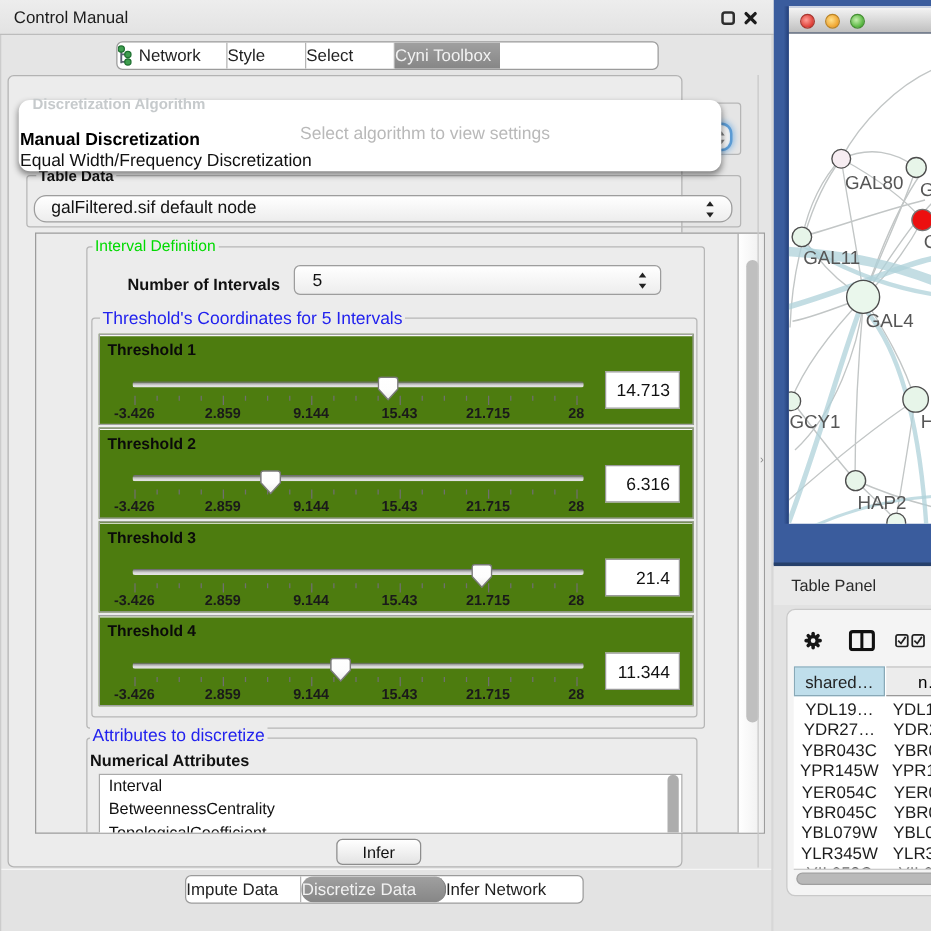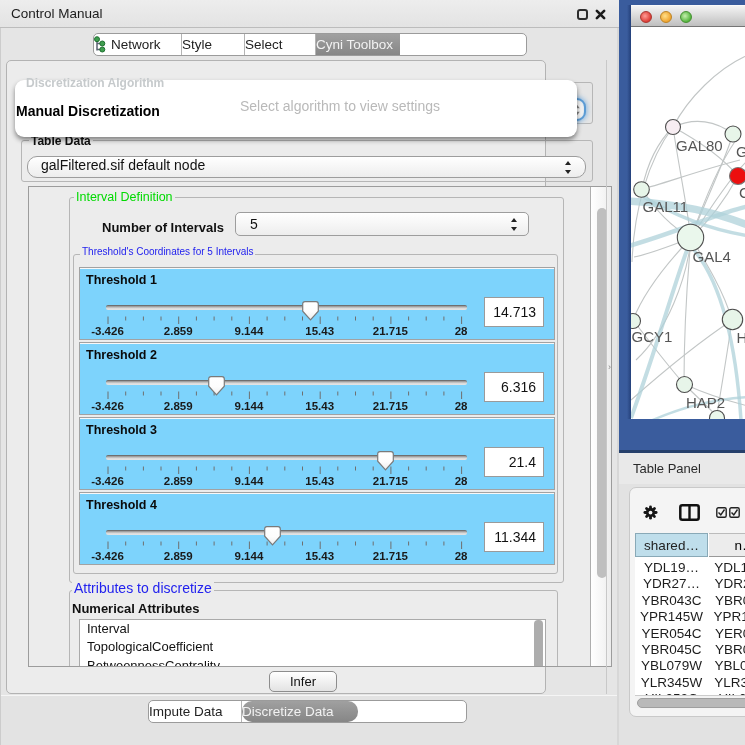--- a/index.html
+++ b/index.html
@@ -44,21 +44,21 @@
 
 #scrollpane { position:absolute; left:21px; top:125px; width:584px; height:481px;
   border:1px solid #9c9c9c; background:#ececec; overflow:hidden; }
 #vsb-track { position:absolute; left:561px; top:0; width:23px; height:481px;
   background:linear-gradient(90deg,#ffffff, #f4f4f4 60%, #e9e9e9); border-left:1px solid #aeaeae; }
 #vsb-thumb { position:absolute; left:568px; top:21px; width:10px; height:370px;
   background:#bfbfbf; border-radius:5px; }
 
 
 .tpanel { position:absolute; left:50px; width:476px; height:73px;
-  border:1px solid #a2a2a2; background:#7dd3fc; box-shadow:inset 0 1px 0 #f8f8f8; }
+  border:1px solid #a2a2a2; background:#4d7c0f; box-shadow:inset 0 1px 0 #f8f8f8; }
 .tpanel .name { position:absolute; left:6px; top:5px; font-size:12.5px; font-weight:bold; color:#0a0a0a; }
 .track { position:absolute; left:26px; top:37px; width:361px; height:5px;
   background:linear-gradient(#8e8e8e,#d9d9d9 55%, #e6e6e6); border-top:1px solid #6f6f6f;
   border-radius:2px; }
 .thumb { position:absolute; top:33px; width:17px; height:20px; }
 .ticks { position:absolute; left:-1.5px; top:47.5px; width:476px; height:9px; }
 .tlabels { position:absolute; left:-1.5px; top:57px; width:476px; height:13px;
   font-size:11.5px; font-weight:bold; color:#1a1a1a; }
 .tlabels span { position:absolute; transform:translateX(-50%); white-space:nowrap; }
 .vbox { position:absolute; left:404px; top:29px; width:60px; height:30px; background:#fff;
@@ -163,21 +163,21 @@
 
         <div class="abs" style="left:73px; top:33px; font-size:13px; font-weight:bold; color:#111;">Number of Intervals</div>
         <div class="combo" style="left:206px; top:25px; width:294px; height:24px; border-radius:5px; line-height:22px; padding-left:14px;">5
           <div class="arrows" style="right:8px; top:5px; height:13px;">
               <div class="up"></div>
               <div class="dn"></div>
             </div>
         </div>
 
         <div class="group" style="left:44px; top:67px; width:485px; height:320px;"></div>
-        <div class="gtitle" style="left:51px; top:59px; color:#2222ee; font-size:10px;">Threshold's Coordinates for 5 Intervals</div>
+        <div class="gtitle" style="left:51px; top:59px; color:#2222ee; font-size:14px;">Threshold's Coordinates for 5 Intervals</div>
 
         <div class="tpanel" style="top:80px;">
   <div class="name">Threshold 1</div>
   <div class="track"></div>
   <svg class="ticks" width="476" height="9" viewBox="0 0 476 9">
               <line x1="29.0" y1="0.5" x2="29.0" y2="8" stroke="#6f6f6f" stroke-width="1"></line>
               <line x1="46.7" y1="0.5" x2="46.7" y2="4.5" stroke="#6f6f6f" stroke-width="1"></line>
               <line x1="64.4" y1="0.5" x2="64.4" y2="4.5" stroke="#6f6f6f" stroke-width="1"></line>
               <line x1="82.0" y1="0.5" x2="82.0" y2="4.5" stroke="#6f6f6f" stroke-width="1"></line>
               <line x1="99.7" y1="0.5" x2="99.7" y2="8" stroke="#6f6f6f" stroke-width="1"></line>
@@ -355,44 +355,46 @@
               </defs>
             </svg>
   <div class="vbox">11.344</div>
 </div>
 
         <div class="group" style="left:40px; top:403px; width:489px; height:90px;"></div>
         <div class="gtitle" style="left:43px; top:393px; color:#2222ee; font-size:14px;">Attributes to discretize</div>
         <div class="abs" style="left:43px; top:414px; font-size:13px; font-weight:bold; color:#111;">Numerical Attributes</div>
         <div id="attrlist" style="left:50px; top:432px; width:467px; height:51px; overflow:hidden;">
           <div>Interval</div>
+          <div>BetweennessCentrality</div>
           <div>TopologicalCoefficient</div>
-          <div>BetweennessCentrality</div>
         </div>
         <div class="abs" style="left:505px; top:433px; width:9px; height:48px; background:#adadad; border-radius:4px 4px 0 0;"></div>
         <div id="vsb-track"></div>
         <div id="vsb-thumb"></div>
       </div>
 
       <div id="apply">Infer</div>
     </div>
 
     <div class="abs" style="left:0; top:695px; width:619px; height:50px; background:#e3e3e3; border-top:1px solid #f5f5f5;"></div>
     <div class="abs" style="left:600px; top:60px; width:7px; height:634px; border-right:1px solid #c8c8c8;"></div>
     <div class="abs" style="left:608px; top:362px; width:8px; height:12px; color:#8a8a8a; font-size:9px;">›</div>
 
     <div class="seg" style="left:148px; top:700px; width:319px; height:23px;">
       <div class="s" style="width:93px;">Impute Data</div>
       <div class="s sel" style="width:116px;border-radius:10px;">Discretize Data</div>
+      <div class="s" style="width:110px;">Infer Network</div>
     </div>
 
     <div id="popup">
       <div class="ghost">Discretization Algorithm</div>
       <div class="ph">Select algorithm to view settings</div>
       <div class="i1">Manual Discretization</div>
+      <div class="i2">Equal Width/Frequency Discretization</div>
     </div>
   </div>
 
   <div class="abs" style="left:0; top:28px; width:1px; height:717px; background:#cccccc;"></div>
   <div class="abs" style="left:617px; top:28px; width:2px; height:717px; background:#d7d7d7;"></div>
 
   <div id="blue"></div>
   <div id="blue-edge"></div>
   <div id="netwin">
     <div id="nettitle">

